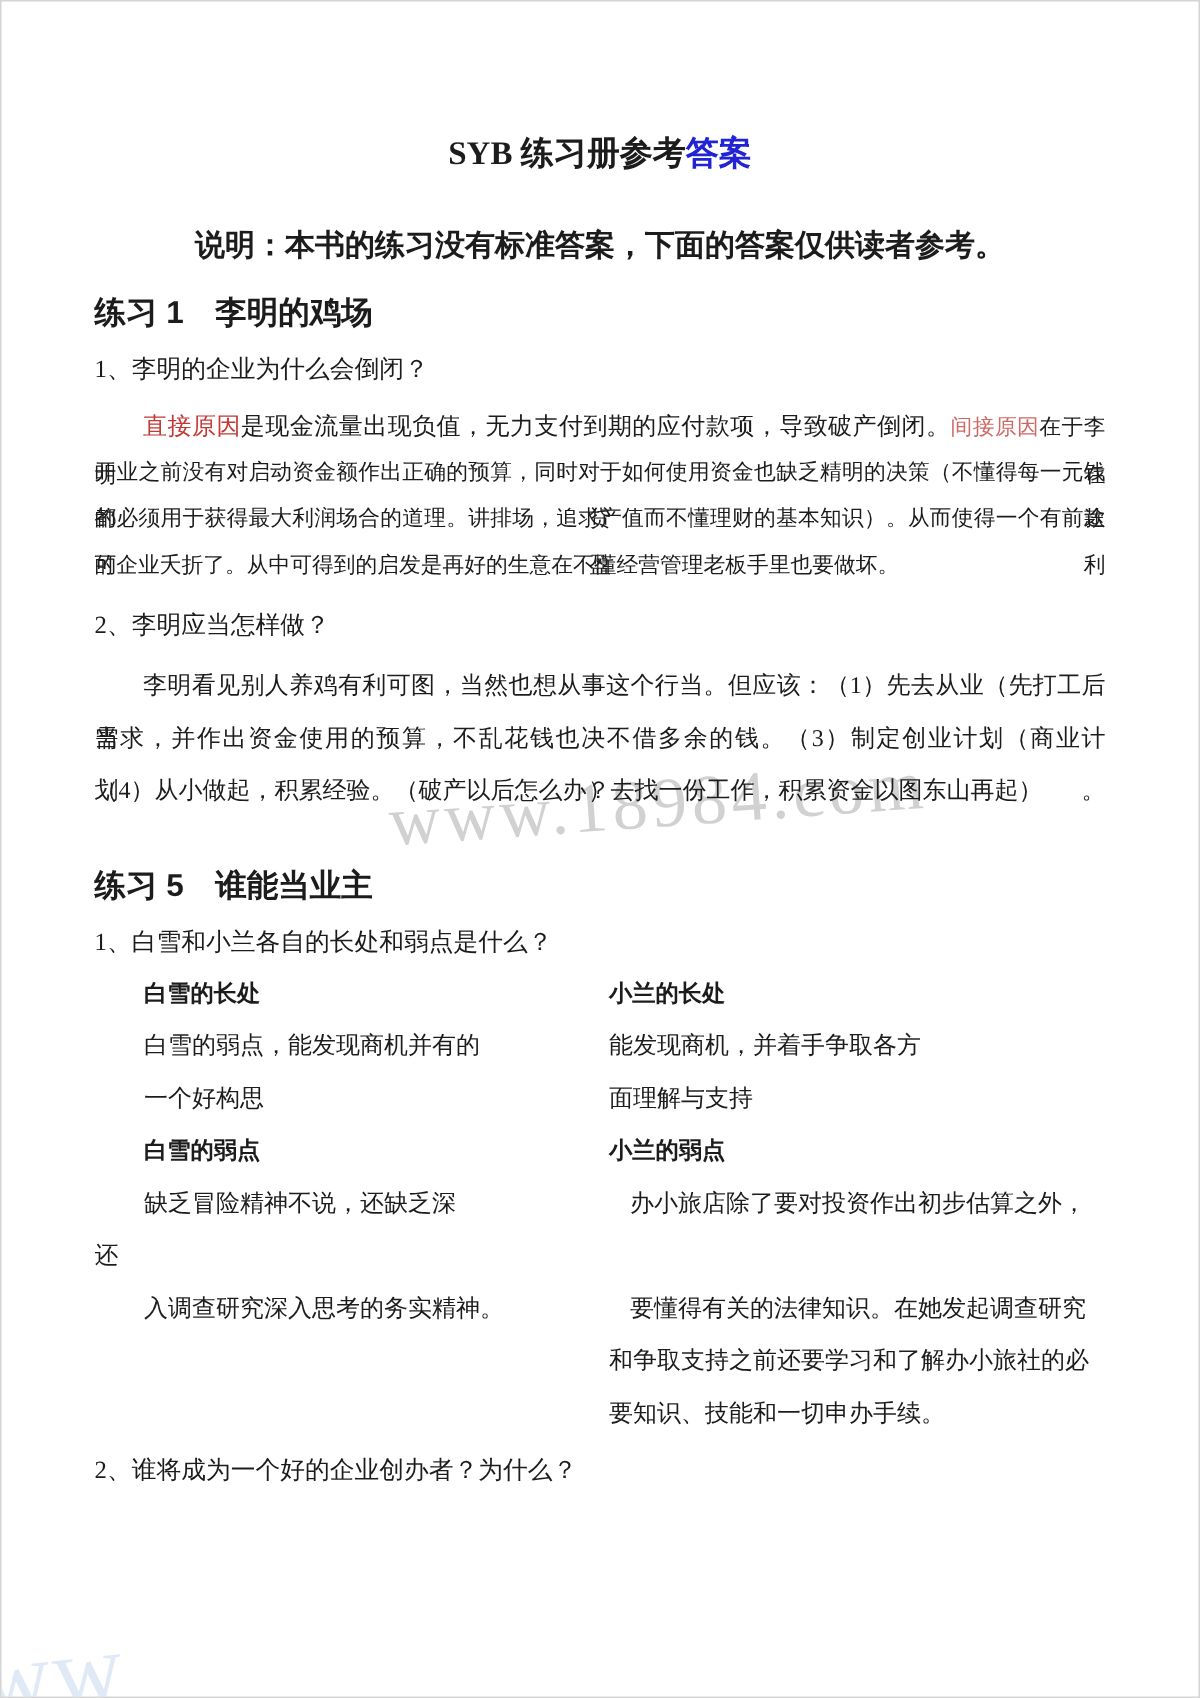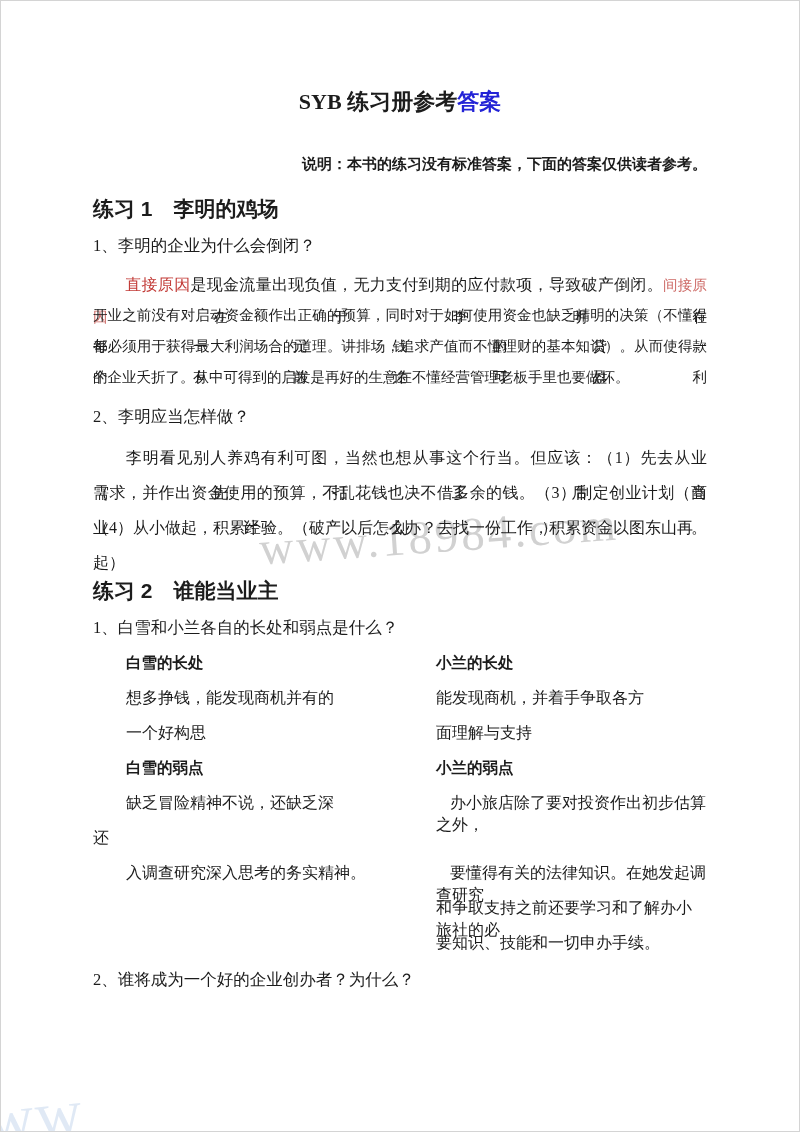--- a/index.html
+++ b/index.html
@@ -6,21 +6,21 @@
   .page{
     position:relative;
     width:800px;height:1132px;
     box-sizing:border-box;
     border:1px solid #d4d4d4;
     background:#ffffff;
     overflow:hidden;
     font-family:"Liberation Serif","DejaVu Serif",serif;
     color:#1c1c1c;
   }
-  .content{position:relative;z-index:2;padding:0 92px;}
+  .content{position:relative;z-index:2;padding:0 62px;}
   
   .watermark-center{
     position:absolute;z-index:1;
     left:258px;top:508px;
     font-size:47px;letter-spacing:3px;
     color:var(--watermark_gray,#c9c9c9);
     opacity:.85;
     transform:rotate(-4deg);
     font-family:"Liberation Serif",serif;
     white-space:nowrap;
@@ -34,23 +34,23 @@
     font-family:"Liberation Serif",serif;
   }
   
   .doc-title{
     margin-top:86px;text-align:center;
     font-size:22px;font-weight:bold;line-height:30px;
     white-space:nowrap;
   }
   .doc-title .hl{color:var(--accent_blue,#2323d6);}
   .doc-subtitle{
-    margin-top:34px;text-align:right;
+    margin-top:34px;text-align:center;
     font-family:"Liberation Sans","DejaVu Sans",sans-serif;
-    font-size:15px;font-weight:bold;line-height:26px;
+    font-size:20px;font-weight:bold;line-height:26px;
     white-space:nowrap;
   }
   .section-heading{
     margin-top:18px;
     font-family:"Liberation Sans","DejaVu Sans",sans-serif;
     font-size:21px;font-weight:bold;line-height:27px;
   }
   .section-heading.second{margin-top:32px;}
   .question{
     margin-top:13px;
@@ -109,31 +109,31 @@
     </div>
 
     <div class="question">2、李明应当怎样做？</div>
 
     <div class="answer answer2">
       <div class="aline j"><span class="ind"></span><span>李明看见别人养鸡有利可图，当然也想从事这个行当。但应该：（1）先去从业（先打工后当</span></div>
       <div class="aline j">需求，并作出资金使用的预算，不乱花钱也决不借多余的钱。（3）制定创业计划（商业计划）。</div>
       <div class="aline last">（4）从小做起，积累经验。（破产以后怎么办？去找一份工作，积累资金以图东山再起）</div>
     </div>
 
-    <div class="section-heading second">练习 2　谁能当业主</div>
+    <div class="section-heading second">练习 5　谁能当业主</div>
 
     <div class="question">1、白雪和小兰各自的长处和弱点是什么？</div>
 
     <div class="cmp">
       <div class="cmp-row hdr">
         <div class="cmp-left">白雪的长处</div>
         <div class="cmp-right">小兰的长处</div>
       </div>
       <div class="cmp-row">
-        <div class="cmp-left">想多挣钱，能发现商机并有的</div>
+        <div class="cmp-left">白雪的弱点，能发现商机并有的</div>
         <div class="cmp-right">能发现商机，并着手争取各方</div>
       </div>
       <div class="cmp-row">
         <div class="cmp-left">一个好构思</div>
         <div class="cmp-right">面理解与支持</div>
       </div>
       <div class="cmp-row hdr">
         <div class="cmp-left">白雪的弱点</div>
         <div class="cmp-right">小兰的弱点</div>
       </div>

